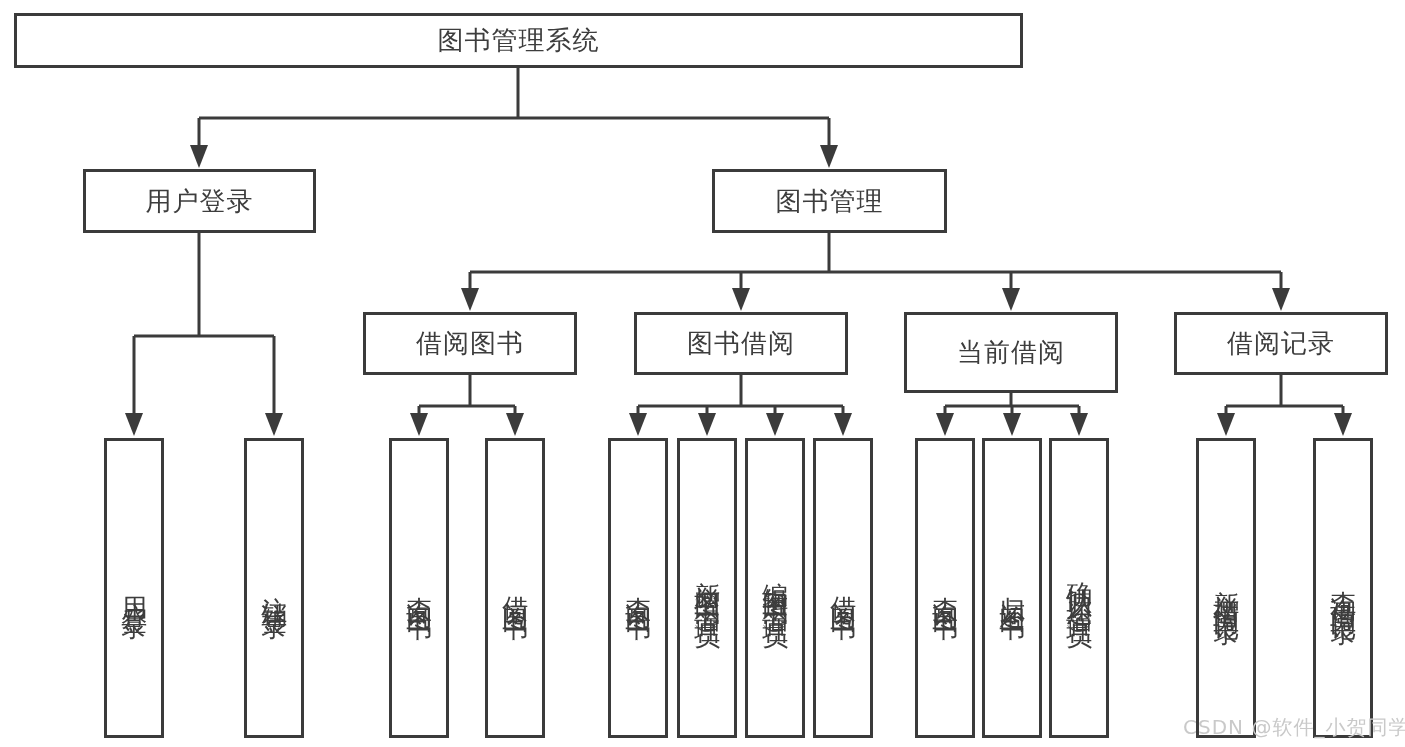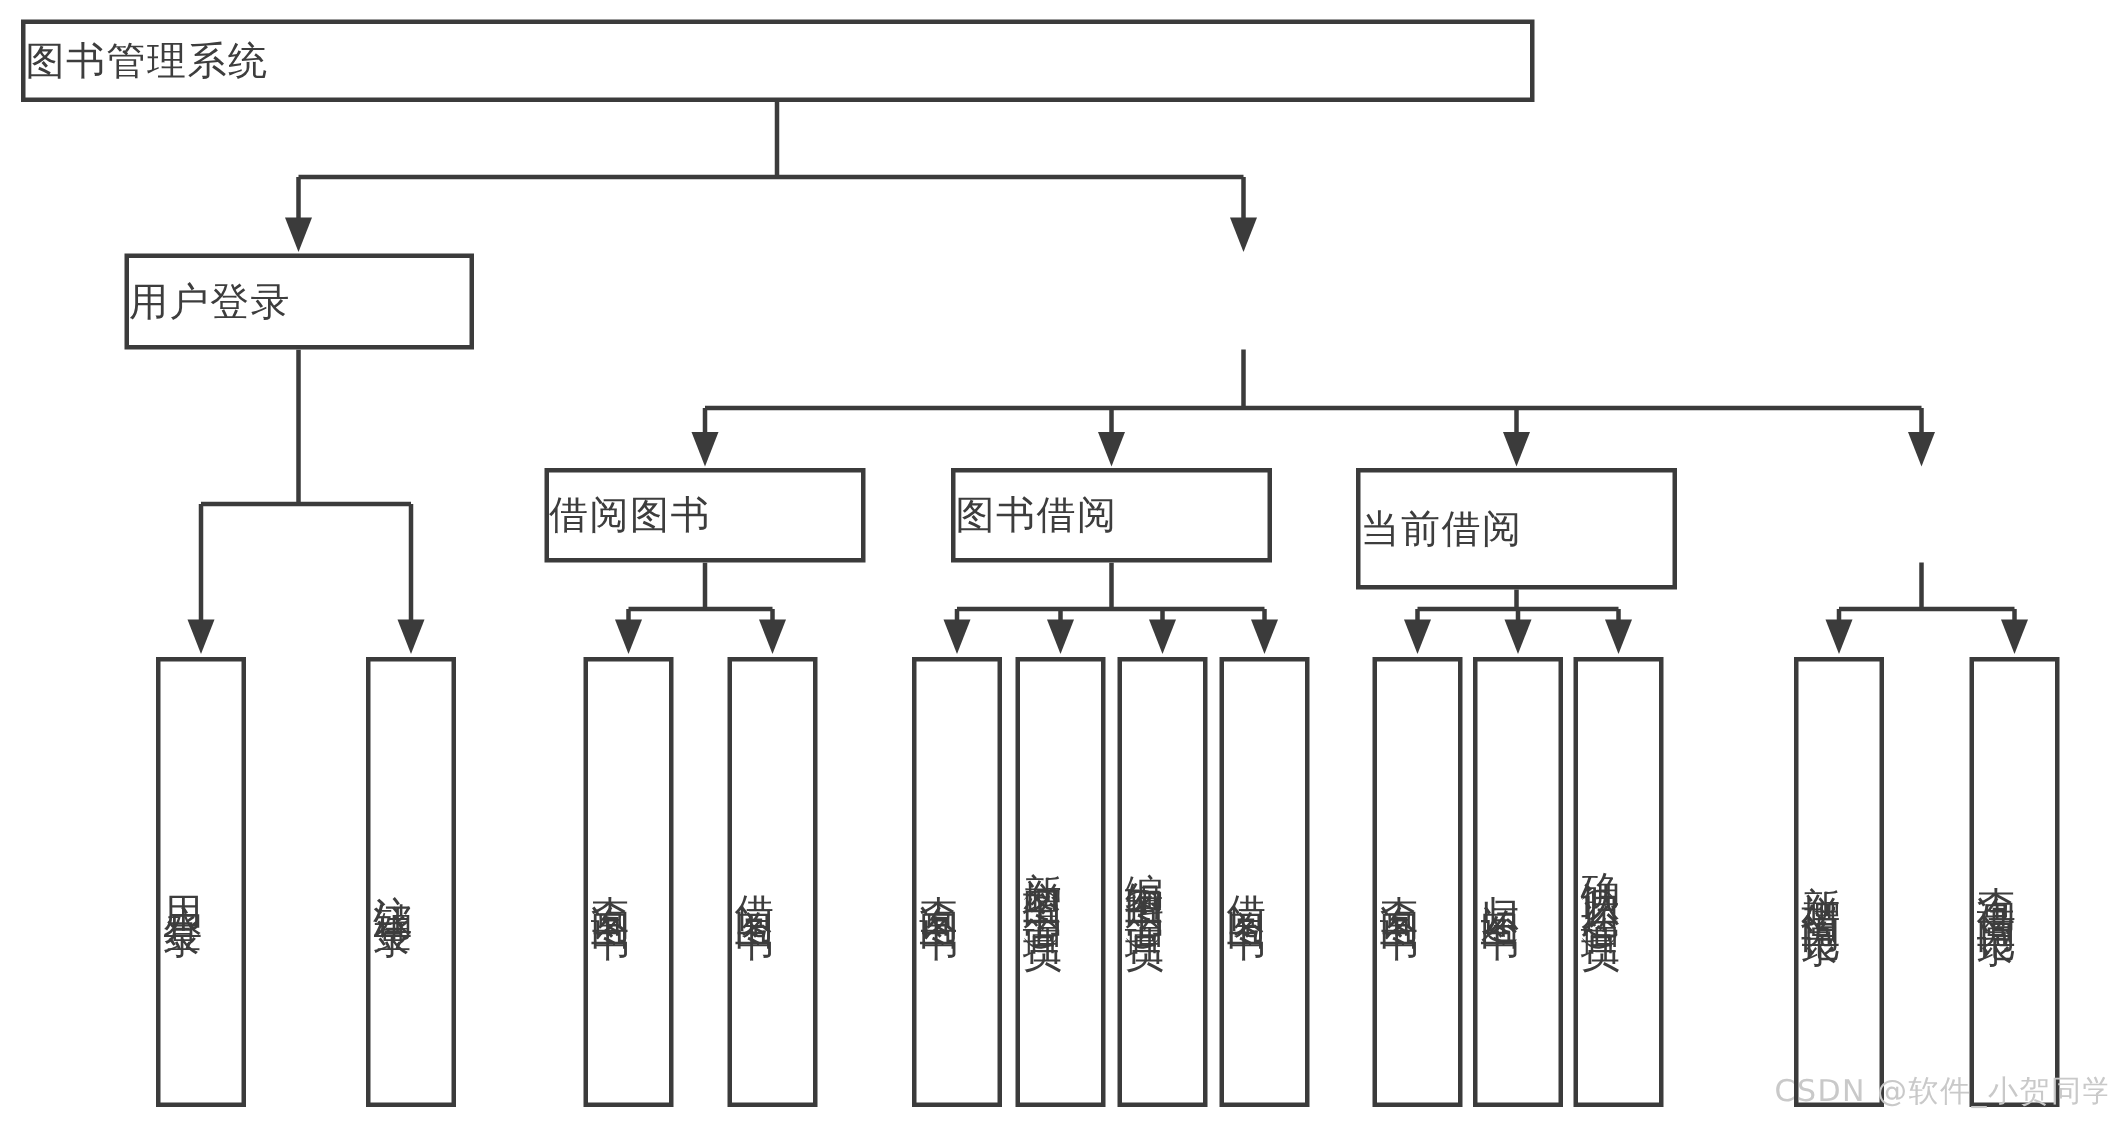--- a/index.html
+++ b/index.html
@@ -24,21 +24,21 @@
     stroke:var(--line);stroke-width:3;fill:none;
   }
   .connector-layer polygon{
     fill:var(--line);stroke:none;
   }
   .node{
     position:absolute;
     box-sizing:border-box;
     background:var(--box-bg);
     border:3px solid var(--line);
-    display:flex;align-items:center;
+    display:flex;align-items:center;justify-content:center;
     color:var(--text);
     z-index:1;
   }
   .hnode .lbl{
     font-size:26px;
     letter-spacing:1px;
     white-space:nowrap;
   }
   .vnode{
     top:438px;width:60px;height:300px;
@@ -102,29 +102,35 @@
     <polygon points="1334,413 1352,413 1343,436"></polygon>
   </svg>
 
   <div class="node hnode" style="left:14px;top:13px;width:1009px;height:55px">
     <span class="lbl">图书管理系统</span>
   </div>
 
   <div class="node hnode" style="left:83px;top:169px;width:233px;height:64px">
     <span class="lbl">用户登录</span>
   </div>
+  <div class="node hnode" style="left:712px;top:169px;width:235px;height:64px">
+    <span class="lbl">图书管理</span>
+  </div>
 
   <div class="node hnode" style="left:363px;top:312px;width:214px;height:63px">
     <span class="lbl">借阅图书</span>
   </div>
   <div class="node hnode" style="left:634px;top:312px;width:214px;height:63px">
     <span class="lbl">图书借阅</span>
   </div>
   <div class="node hnode" style="left:904px;top:312px;width:214px;height:81px">
     <span class="lbl">当前借阅</span>
+  </div>
+  <div class="node hnode" style="left:1174px;top:312px;width:214px;height:63px">
+    <span class="lbl">借阅记录</span>
   </div>
 
   <div class="node vnode" style="left:104px">
     <span class="vlbl">用户登录</span>
   </div>
   <div class="node vnode" style="left:244px">
     <span class="vlbl">注销登录</span>
   </div>
 
   <div class="node vnode" style="left:389px">

